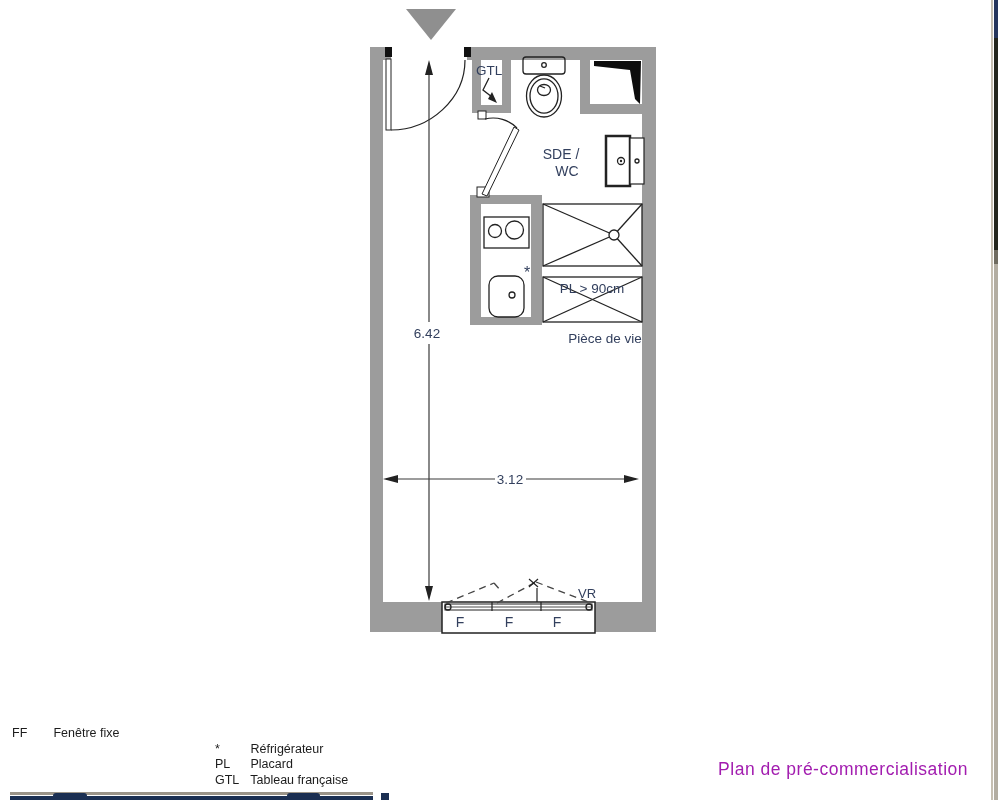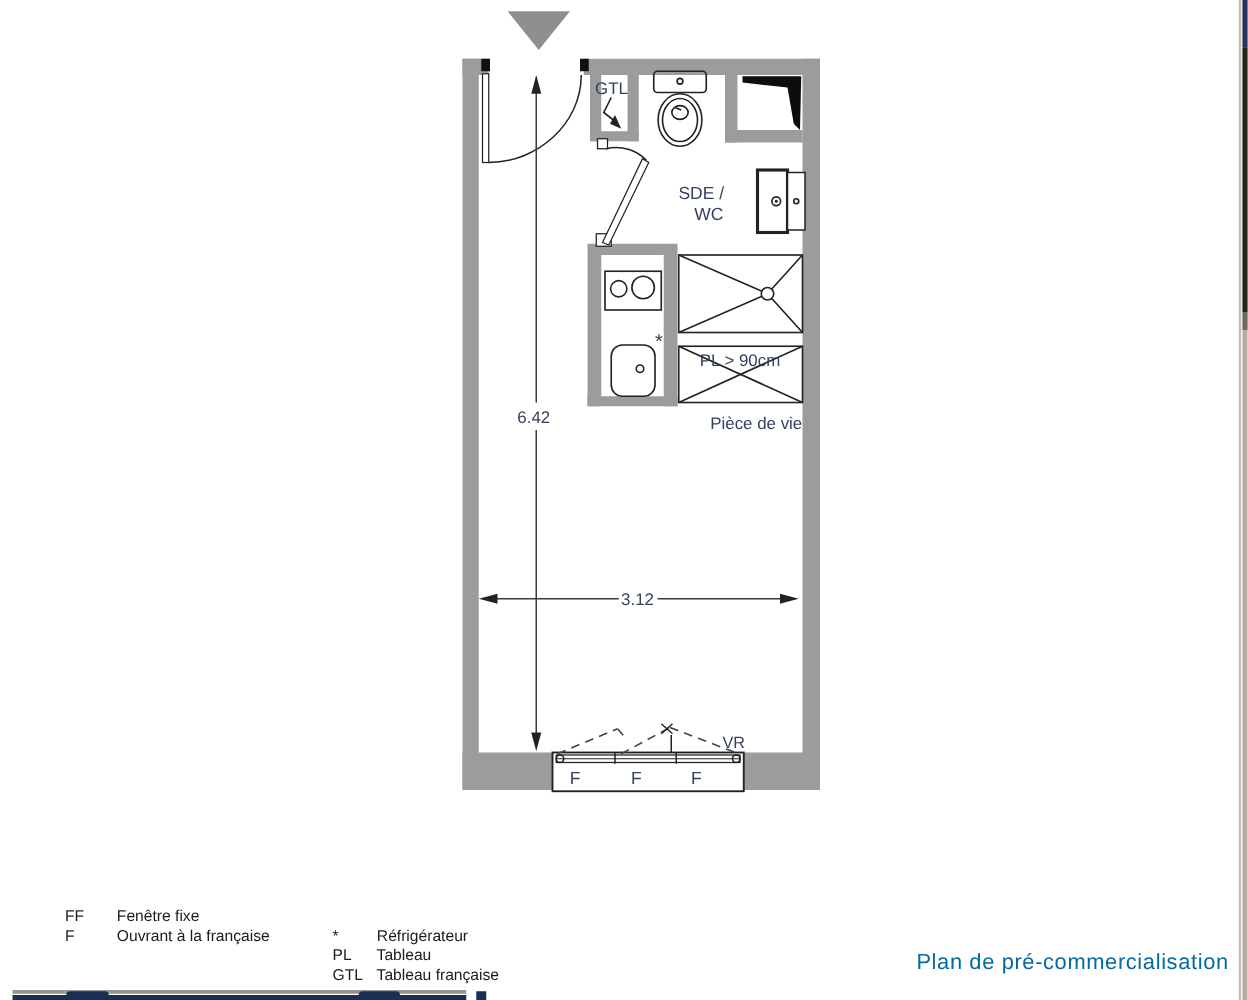--- a/index.html
+++ b/index.html
@@ -11,28 +11,28 @@
   .plan-svg { position:absolute; left:0; top:0; }
   .plan-svg text { font-family:"Liberation Sans", sans-serif; fill:#33405e; }
   .wall { fill:#9c9c9c; }
   .fx { fill:none; stroke:#222; stroke-width:1.3; }
   .dim { stroke:#3a3a3a; stroke-width:1.2; }
   .dash { fill:none; stroke:#444; stroke-width:1.3; stroke-dasharray:7 5; }
 
   
   .legend { position:absolute; left:12px; top:726px; width:400px;
             font-size:12.5px; color:#1c1c1c; }
-  .legend .row { height:15.6px; line-height:15.6px; white-space:nowrap;margin-left:40px; }
+  .legend .row { height:15.6px; line-height:15.6px; white-space:nowrap; }
   .legend .abbr { display:inline-block; width:38px; }
-  .legend .col2 { position:absolute; left:214px; top:15.6px; }
+  .legend .col2 { position:absolute; left:203px; top:15.6px; }
   .legend .col2 .abbr { width:32px; }
 
   
-  .footer-title { position:absolute; right:15px; top:759px; font-size:17.5px;
-                  color:#0369a1; letter-spacing:0.5px; }
+  .footer-title { position:absolute; right:30px; top:759px; font-size:17.5px;
+                  color:#a21caf; letter-spacing:0.5px; }
 
   
   .cut-line  { position:absolute; left:10px; top:792px; width:363px; height:2.5px; background:#9b9488; }
   .cut-bar   { position:absolute; left:10px; top:796px; width:363px; height:4px; background:#1b2f52; }
   .cut-bump1 { position:absolute; left:53px; top:793px; width:34px; height:4px; background:#1b2f52; border-radius:3px 3px 0 0; }
   .cut-bump2 { position:absolute; left:287px; top:793px; width:33px; height:4px; background:#1b2f52; border-radius:3px 3px 0 0; }
   .cut-sq    { position:absolute; left:381px; top:793px; width:8px; height:7px; background:#1b2f52; }
 
   
   .sliver-line { position:absolute; left:991px; top:0; width:2px; height:800px; background:#c6bfb2; }
@@ -183,33 +183,29 @@
       <text x="587" y="598" font-size="13" text-anchor="middle">VR</text>
     </g>
   </svg>
 
   <div class="legend">
     <div>
       <div class="row">
         <span class="abbr">FF</span>
         <span>Fenêtre fixe</span>
       </div>
-      <div class="row">
-        <span class="abbr">F</span>
-        <span>Ouvrant à la française</span>
-      </div>
     </div>
     <div class="col2">
       <div class="row">
         <span class="abbr">*</span>
         <span>Réfrigérateur</span>
       </div>
       <div class="row">
         <span class="abbr">PL</span>
-        <span>Tableau</span>
+        <span>Placard</span>
       </div>
       <div class="row">
         <span class="abbr">GTL</span>
         <span>Tableau française</span>
       </div>
     </div>
   </div>
 
   <div class="footer-title">Plan de pré-commercialisation</div>
 

